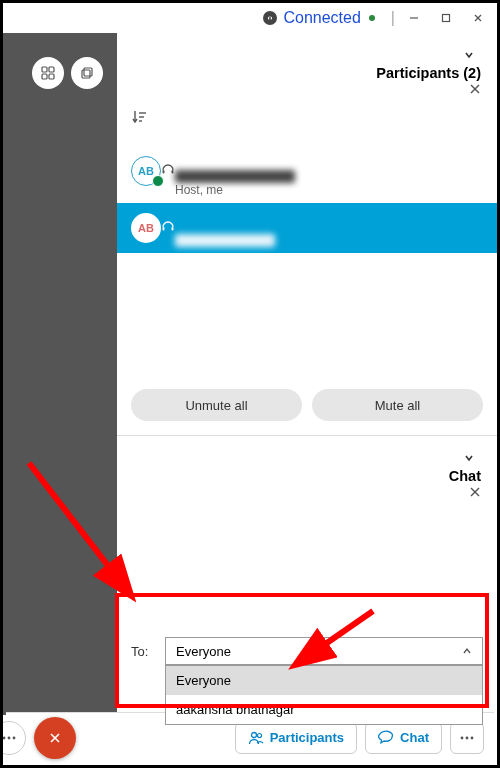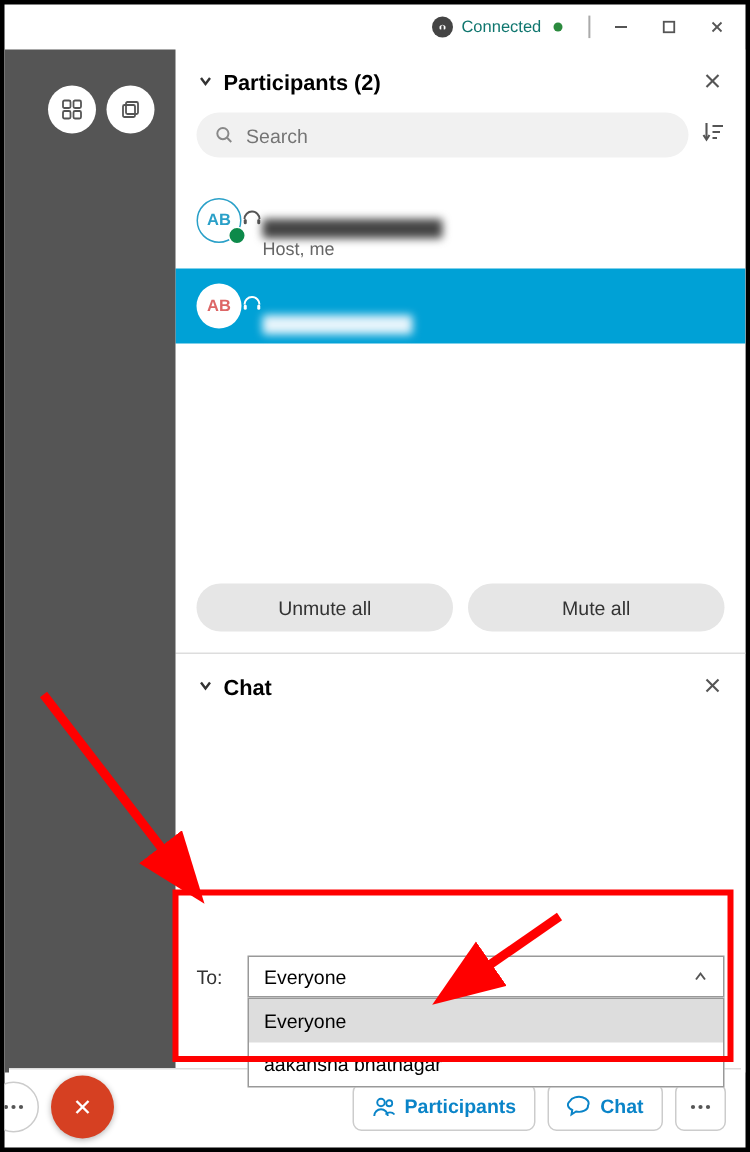--- a/index.html
+++ b/index.html
@@ -2,35 +2,35 @@
 <html><head>
 <meta charset="utf-8">
 <style>
   * { box-sizing: border-box; margin: 0; padding: 0; font-family: -apple-system, BlinkMacSystemFont, "Segoe UI", Arial, sans-serif; }
   body { width: 500px; height: 768px; background: #fff; border: 3px solid #000; position: relative; overflow: hidden; }
 
   
   .titlebar { height: 30px; display: flex; align-items: center; justify-content: flex-end; padding: 0 6px; gap: 6px; }
   .titlebar .conn-icon { width: 14px; height: 14px; border-radius: 50%; background: #444; display: inline-flex; align-items: center; justify-content: center; }
   .titlebar .conn-icon svg { width: 8px; height: 8px; }
-  .titlebar .conn-text { font-size: 11px; color: #0f766e; }
+  .titlebar .conn-text { font-size: 16px; color: #1d4ed8; }
   .titlebar .green-dot { width: 6px; height: 6px; border-radius: 50%; background: #2b8a3e; margin-left: 2px; margin-right: 10px;}
   .titlebar .win-btn { width: 26px; height: 20px; display: inline-flex; align-items: center; justify-content: center; color: #555; font-size: 12px; }
   .titlebar .win-btn svg { width:10px; height:10px; }
 
   .main { display: flex; height: calc(100% - 30px - 50px); }
   .left-col { width: 114px; background: #555; position: relative; }
   .round-btn { width: 32px; height: 32px; border-radius: 50%; background: #fff; display: flex; align-items: center; justify-content: center; position: absolute; }
   .round-btn.grid { top: 24px; left: 29px; }
   .round-btn.copy { top: 24px; left: 68px; }
   .round-btn svg { width: 14px; height: 14px; }
 
   .right-col { flex: 1; background: #fff; display: flex; flex-direction: column; }
 
-  .section-head { display: flex; align-items: center; padding: 14px 16px 10px 14px; }
+  .section-head { display: flex; align-items: flex-end; padding: 14px 16px 10px 14px; flex-direction: column; }
   .section-head .chev { margin-right: 6px; }
   .section-head .title { font-weight: 700; font-size: 14.5px; flex: 1; }
   .section-head .close { color: #555; }
 
   .search-row { display: flex; align-items: center; gap: 8px; padding: 0 14px 10px 14px; }
   .search-box { flex: 1; background: #f1f1f1; border-radius: 16px; height: 30px; display: flex; align-items: center; padding: 0 12px; color: #888; }
   .search-box svg { width: 14px; height: 14px; margin-right: 8px; }
   .search-box input { border: none; background: transparent; outline: none; font-size: 13px; width: 100%; }
   .sort-icon { color: #555; }
 
@@ -140,27 +140,20 @@
       <span class="title">Participants (2)</span>
       <span class="close">
         <svg width="12" height="12" viewBox="0 0 12 12">
             <line x1="2" y1="2" x2="10" y2="10" stroke="#555" stroke-width="1.4"></line>
             <line x1="10" y1="2" x2="2" y2="10" stroke="#555" stroke-width="1.4"></line>
           </svg>
       </span>
     </div>
 
     <div class="search-row">
-      <div class="search-box">
-        <svg viewBox="0 0 14 14">
-            <circle cx="6" cy="6" r="4" fill="none" stroke="#888" stroke-width="1.4"></circle>
-            <line x1="9" y1="9" x2="12" y2="12" stroke="#888" stroke-width="1.4"></line>
-          </svg>
-        <input type="text" placeholder="Search" style="">
-      </div>
       <span class="sort-icon">
         <svg width="16" height="16" viewBox="0 0 16 16">
             <line x1="4" y1="2" x2="4" y2="12" stroke="#555" stroke-width="1.4"></line>
             <polyline points="2,10 4,13 6,10" fill="none" stroke="#555" stroke-width="1.4"></polyline>
             <line x1="8" y1="4" x2="15" y2="4" stroke="#555" stroke-width="1.4"></line>
             <line x1="8" y1="8" x2="13" y2="8" stroke="#555" stroke-width="1.4"></line>
             <line x1="8" y1="12" x2="11" y2="12" stroke="#555" stroke-width="1.4"></line>
           </svg>
       </span>
     </div>

